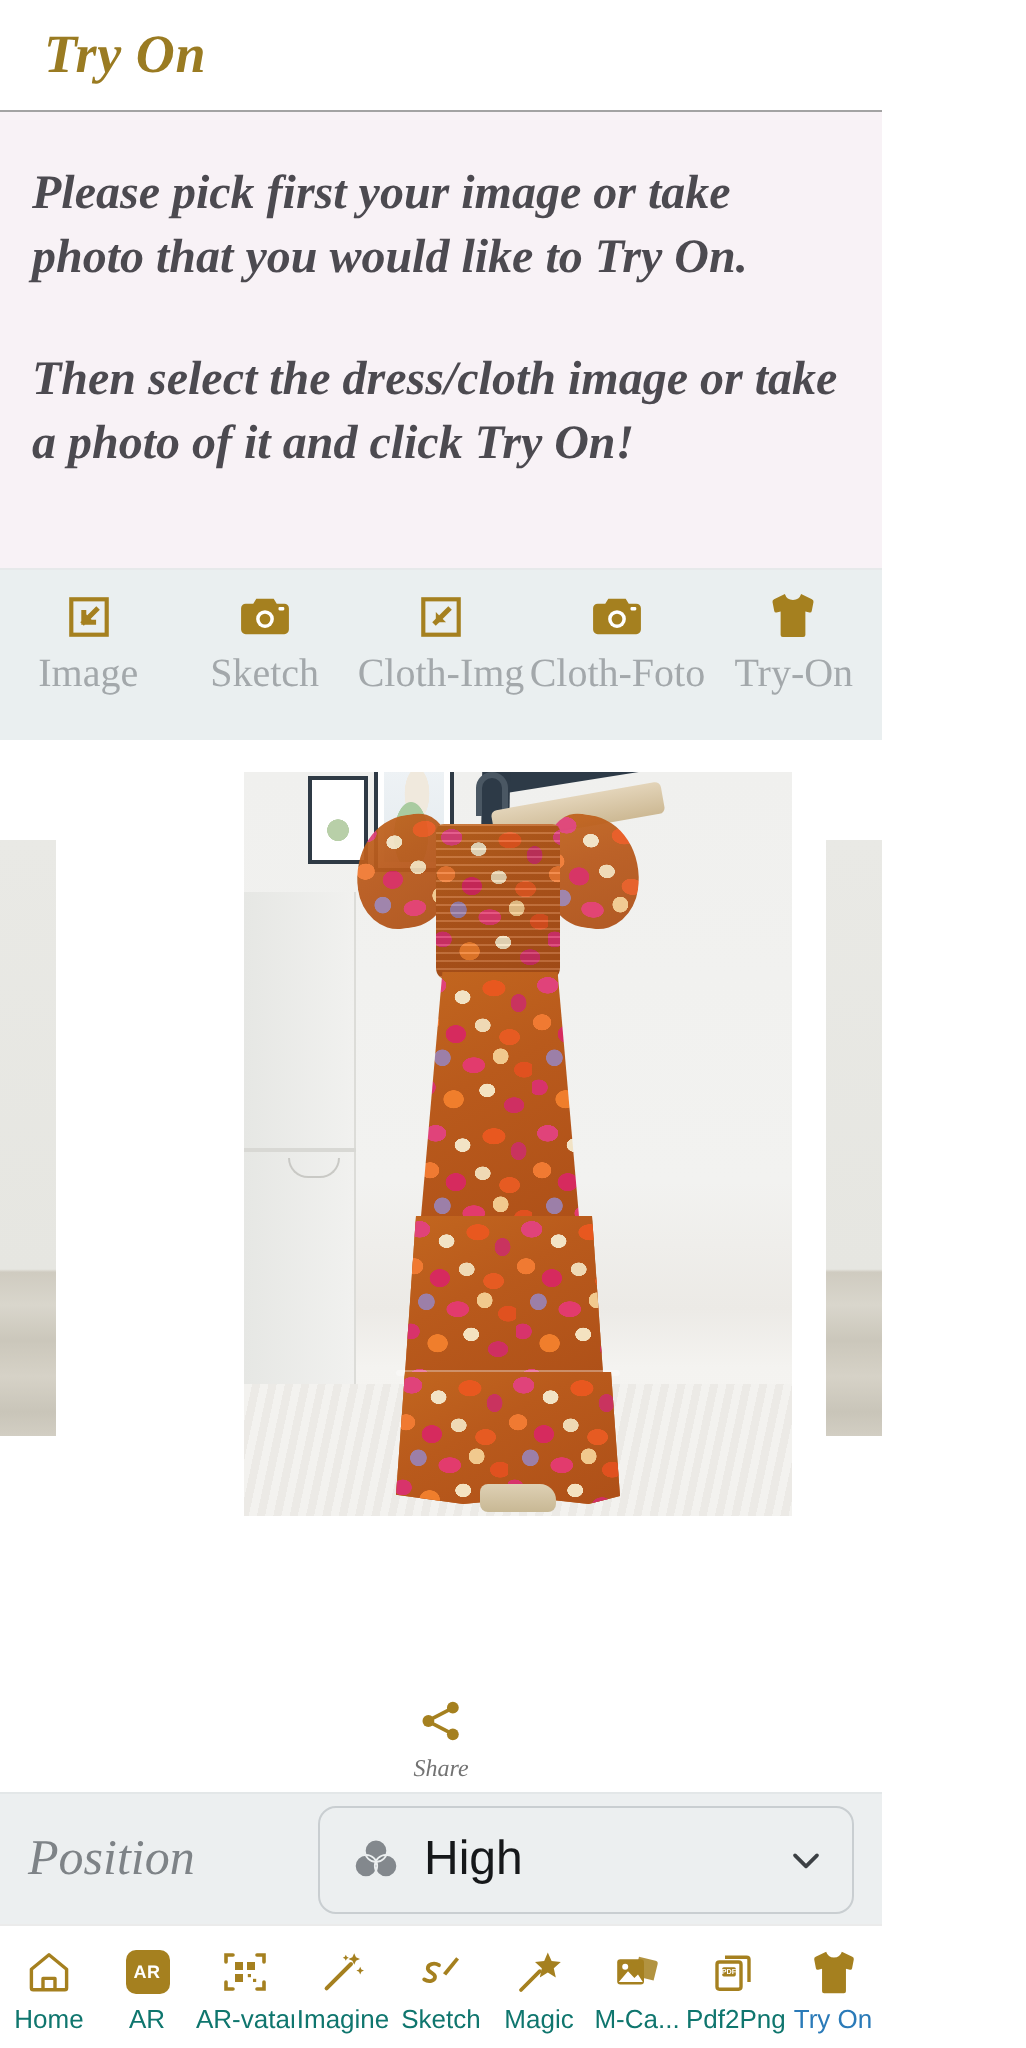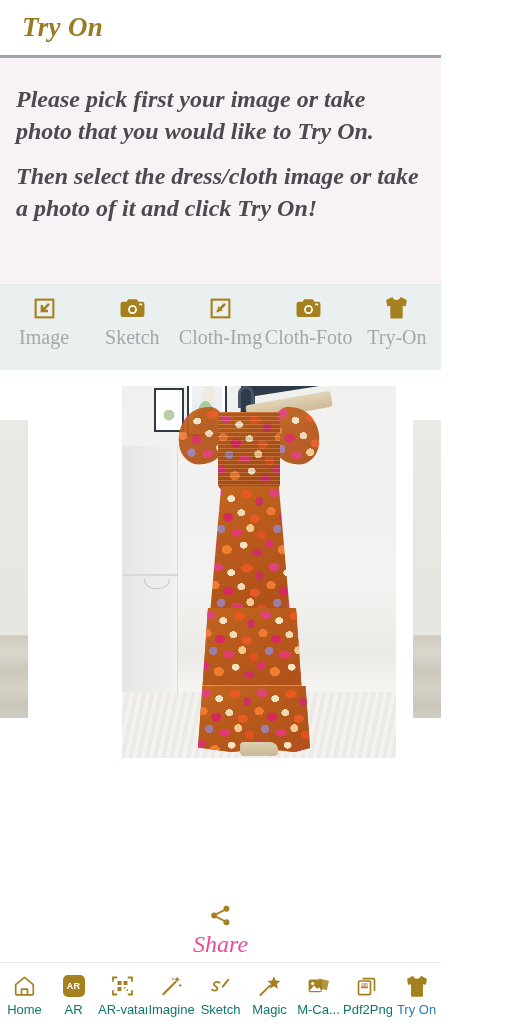--- a/index.html
+++ b/index.html
@@ -36,33 +36,33 @@
     font-weight: bold;
     font-size: 27px;
     color: #9a7b22;
     letter-spacing: 0.3px;
   }
 
   
   .instructions {
     flex: 0 0 230px;
     background: #f8f2f6;
-    border-top: 3px solid #a3a3a3;
+    border-top: 1px solid #a3a3a3;
     border-bottom: 1px solid #e6e9ea;
     padding: 26px 16px 20px 16px;
   }
   .instr-p {
     font-family: "Liberation Serif", serif;
     font-style: italic;
     font-weight: bold;
     font-size: 24px;
     line-height: 1.32;
     color: #4c4a50;
   }
-  .instr-p + .instr-p { margin-top: 14px; }
+  .instr-p + .instr-p { margin-top: 30px; }
 
   
   .toolbar {
     flex: 0 0 85px;
     background: #eaeff0;
     display: flex;
     align-items: flex-start;
     justify-content: space-around;
     padding-top: 10px;
   }
@@ -284,22 +284,22 @@
   .share-wrap {
     position: absolute;
     left: 0; right: 0; bottom: 4px;
     display: flex; flex-direction: column;
     align-items: center;
     cursor: pointer;
   }
   .share-label {
     font-family: "Liberation Serif", serif;
     font-style: italic;
-    font-size: 24px;
-    color: #ec4899;
+    font-size: 12px;
+    color: #737373;
     margin-top: 1px;
   }
 
   
   .position-row {
     flex: 0 0 66px;
     background: #eceff0;
     border-top: 1px solid #e3e7e8;
     display: flex;
     align-items: center;
@@ -505,20 +505,42 @@
           <circle cx="18.2" cy="18" r="3.1" fill="#a5801f"></circle>
           <circle cx="5.4" cy="11" r="3.1" fill="#a5801f"></circle>
           <path d="M7.6 9.6 L16.2 5.2 M7.6 12.4 L16.2 16.8" stroke="#a5801f" stroke-width="1.9" fill="none"></path>
         </svg>
       </span>
       <span class="share-label">Share</span>
     </div>
 
   </div>
 
+  <div class="position-row">
+    <div class="position-label">Position</div>
+
+    <div class="position-select">
+      <span class="venn">
+        <svg width="24" height="23" viewBox="0 0 24 23">
+          <circle cx="12" cy="7.4" r="5.6" fill="#7a7f84" opacity="0.92"></circle>
+          <circle cx="7" cy="15" r="5.6" fill="#7a7f84" opacity="0.92"></circle>
+          <circle cx="17" cy="15" r="5.6" fill="#7a7f84" opacity="0.92"></circle>
+          <circle cx="12" cy="7.4" r="5.6" fill="none" stroke="#eceff0" stroke-width="0.9"></circle>
+          <circle cx="7" cy="15" r="5.6" fill="none" stroke="#eceff0" stroke-width="0.9"></circle>
+          <circle cx="17" cy="15" r="5.6" fill="none" stroke="#eceff0" stroke-width="0.9"></circle>
+        </svg>
+      </span>
+      <span class="select-value">High</span>
+      <span class="chev">
+        <svg width="22" height="22" viewBox="0 0 24 24">
+          <path d="M6 9.5 L12 15.5 L18 9.5" fill="none" stroke="#3c4044" stroke-width="2" stroke-linecap="round" stroke-linejoin="round"></path>
+        </svg>
+      </span>
+    </div>
+  </div>
 
   <div class="bottom-nav">
 
     <div class="nav-item">
       <span class="nav-icon">
         <svg width="25" height="24" viewBox="0 0 24 24">
           <path d="M3.2 10.6 L12 3.4 L20.8 10.6 V20 a0.9 0.9 0 0 1 -0.9 0.9 H4.1 A0.9 0.9 0 0 1 3.2 20 Z" fill="none" stroke="#a5801f" stroke-width="1.7" stroke-linejoin="round"></path>
           <path d="M9 20.4 v-5.2 h6 v5.2" fill="none" stroke="#a5801f" stroke-width="1.7" stroke-linejoin="round"></path>
         </svg>
       </span>

